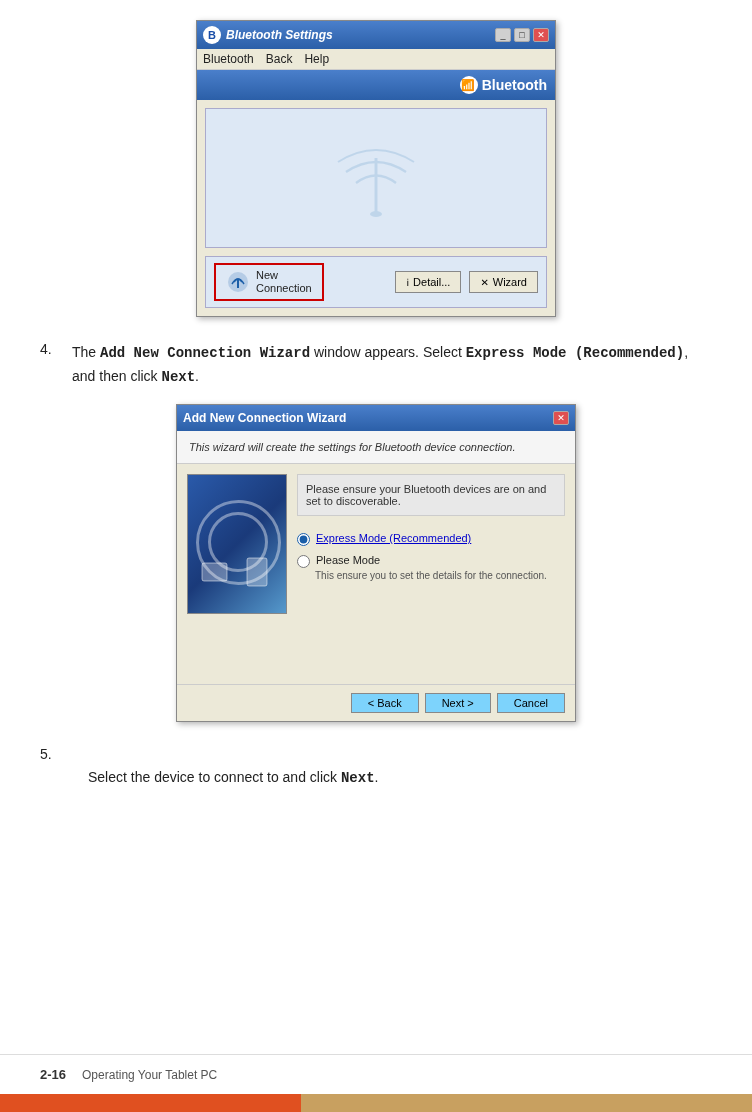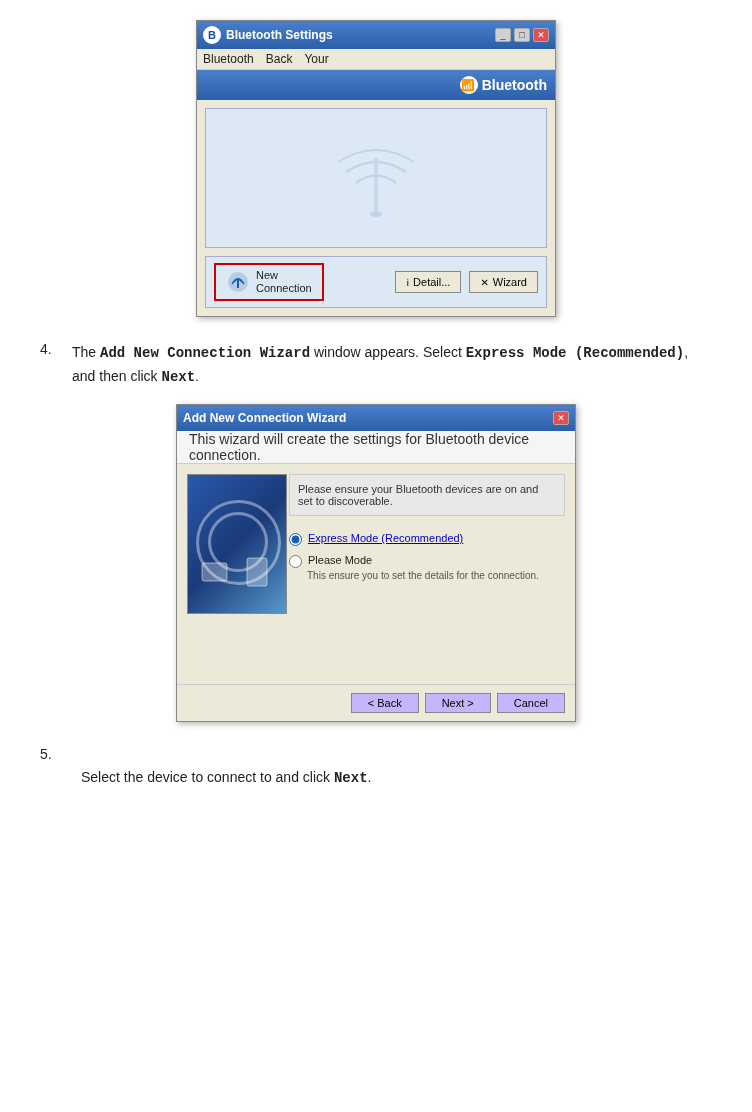--- a/index.html
+++ b/index.html
@@ -42,20 +42,21 @@
     .bt-titlebar-left {
       display: flex;
       align-items: center;
       gap: 5px;
     }
 
     .bt-titlebar-title {
       color: white;
       font-size: 12px;
       font-weight: bold;
+      font-style: italic;
     }
 
     .bt-titlebar-controls {
       display: flex;
       gap: 3px;
     }
 
     .bt-ctrl-btn {
       width: 16px;
       height: 14px;
@@ -216,30 +217,31 @@
       display: flex;
       align-items: center;
       justify-content: center;
       font-size: 9px;
       color: white;
       cursor: pointer;
     }
 
     .wizard-header-text {
       background: #f5f5f5;
-      padding: 0 12px;
-      font-size: 14px;
+      padding: 10px 12px;
+      font-size: 11px;
       color: #333;
       border-bottom: 1px solid #ccc;
+      font-style: italic;
     }
 
     .wizard-body {
       display: flex;
       padding: 10px;
-      gap: 2px;
+      gap: 10px;
       min-height: 220px;
     }
 
     .wizard-image {
       width: 100px;
       height: 140px;
       background: linear-gradient(135deg, #2a5aaa 0%, #1a3a7a 50%, #5599cc 100%);
       border: 1px solid #888;
       flex-shrink: 0;
       position: relative;
@@ -314,27 +316,27 @@
       display: flex;
       justify-content: flex-end;
       gap: 6px;
       background: #ece9d8;
     }
 
     .wizard-btn {
       padding: 3px 16px;
       font-size: 11px;
       border: 1px solid #888;
-      background: #c4b5fd;
+      background: #7dd3fc;
       cursor: pointer;
     }
 
     
     .step5-text {
-      margin: 20px 9px;
+      margin: 20px 16px;
       font-size: 14px;
       line-height: 1.6;
     }
 
     
     .page-footer {
       margin-top: auto;
       border-top: 1px solid #ddd;
       padding: 12px 40px;
       display: flex;
@@ -405,21 +407,21 @@
           <div class="bt-titlebar-controls">
             <div class="bt-ctrl-btn">_</div>
             <div class="bt-ctrl-btn">□</div>
             <div class="bt-ctrl-btn close-btn">✕</div>
           </div>
         </div>
 
         <div class="bt-menubar">
           <span>Bluetooth</span>
           <span>Back</span>
-          <span>Your</span>
+          <span>Help</span>
         </div>
 
         <div class="bt-toolbar">
           <div class="bt-brand">
             <div class="bt-brand-icon">📶</div>
             <span>Bluetooth</span>
           </div>
         </div>
 
         <div class="bt-main-area">
@@ -528,13 +530,20 @@
 
     <div class="step-row">
       <span class="step-number">5.</span>
       <div class="step5-text">
         <span>Select the device to connect to and click </span><span class="bold-text">Next</span><span>.</span>
       </div>
     </div>
 
   </div>
 
+  <div>
+    <div class="page-footer">
+      <span class="footer-page-num">2-16</span>
+      <span class="footer-text">Operating Your Tablet PC</span>
+    </div>
+    <div class="footer-bar"></div>
+  </div>
 </div>
 
 </body></html>

